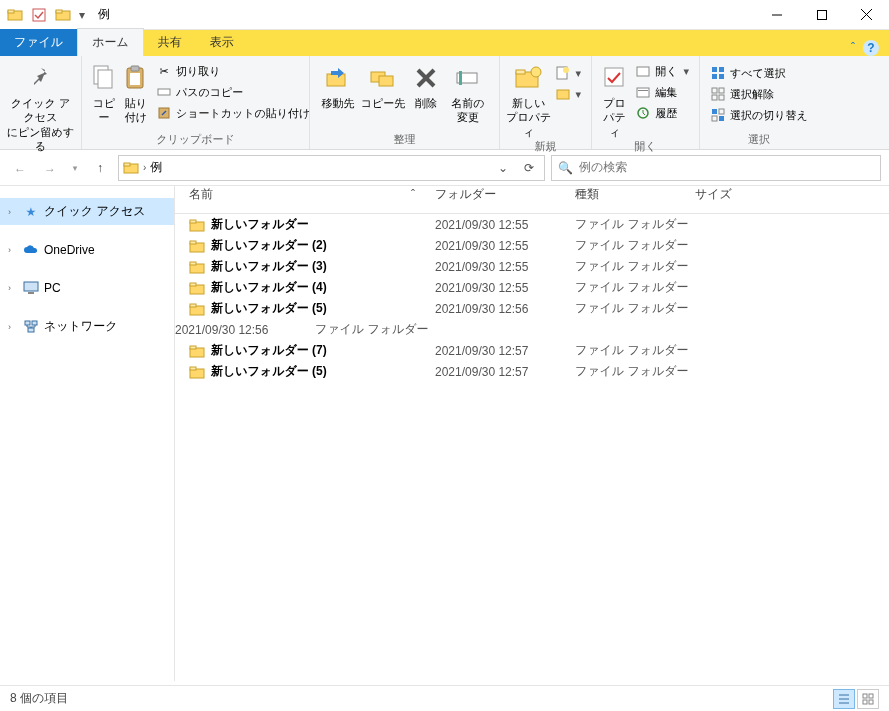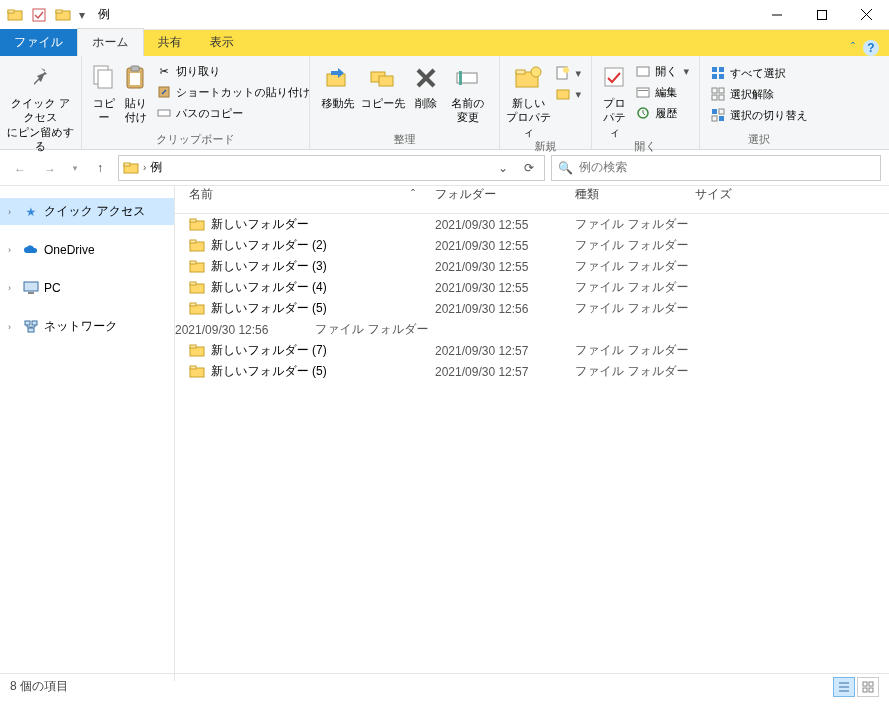--- a/index.html
+++ b/index.html
@@ -46,25 +46,25 @@
 .navspacer { height: 12px; }
 
 .listpane { flex: 1; }
 .colheaders { display: flex; height: 28px; align-items: flex-start; border-bottom: 1px solid #e5e5e5; color: #444; font-size: 12px; }
 .col-name { width: 260px; padding-left: 14px; display:flex; align-items:center; }
 .col-date { width: 140px; }
 .col-type { width: 120px; }
 .col-size { width: 80px; }
 .sort-ind { margin-left: auto; margin-right: 20px; color: #555; }
 .filerow { display: flex; height: 21px; align-items: center; font-size: 12px; }
-.filerow .col-name { display: flex; align-items: flex-start; gap: 6px; }
+.filerow .col-name { display: flex; align-items: flex-end; gap: 6px; font-weight: bold; }
 .filerow .fic { width: 16px; height: 16px; }
 .filerow .col-date, .filerow .col-type { color: #555; }
 
-.statusbar { position: absolute; bottom: 12px; left: 0; right: 0; height: 26px; border-top: 1px solid #e5e5e5; display: flex; align-items: center; padding: 0 10px; font-size: 12px; color: #444; }
+.statusbar { position: absolute; bottom: 0; left: 0; right: 0; height: 26px; border-top: 1px solid #e5e5e5; display: flex; align-items: center; padding: 0 10px; font-size: 12px; color: #444; }
 .statusbar .view-toggles { margin-left: auto; display: flex; gap: 2px; }
 .vt { width: 22px; height: 20px; border: 1px solid #ccc; display: flex; align-items: center; justify-content: center; }
 .vt.active { background: #cde8ff; border-color: #7ab8e8; }
 
 svg { display: block; }
 </style>
 </head>
 <body>
 
 <div class="titlebar">
@@ -158,33 +158,33 @@
         <span>貼り付け</span>
       </div>
       <div class="smalls">
         <div class="smallbtn">
             <span class="ic">✂</span>
             <span>切り取り</span>
           </div>
         <div class="smallbtn">
             <span class="ic">
               <svg width="14" height="14">
+                <rect x="1" y="4" width="12" height="6" fill="#fff" stroke="#888"></rect>
+              </svg>
+            </span>
+            <span>パスのコピー</span>
+          </div>
+        <div class="smallbtn">
+            <span class="ic">
+              <svg width="14" height="14">
                 <rect x="2" y="2" width="10" height="10" fill="#d9b36c" stroke="#a0783a"></rect>
                 <path d="M5 9l4-4" stroke="#35a" stroke-width="1.5"></path>
               </svg>
             </span>
             <span>ショートカットの貼り付け</span>
-          </div>
-        <div class="smallbtn">
-            <span class="ic">
-              <svg width="14" height="14">
-                <rect x="1" y="4" width="12" height="6" fill="#fff" stroke="#888"></rect>
-              </svg>
-            </span>
-            <span>パスのコピー</span>
           </div>
       </div>
     </div>
     <div class="group-label">クリップボード</div>
   </div>
   <div class="group" style="width:190px">
     <div class="group-body">
       <div class="bigbtn" style="width:44px">
         <span class="ic">
             <svg width="28" height="28">

